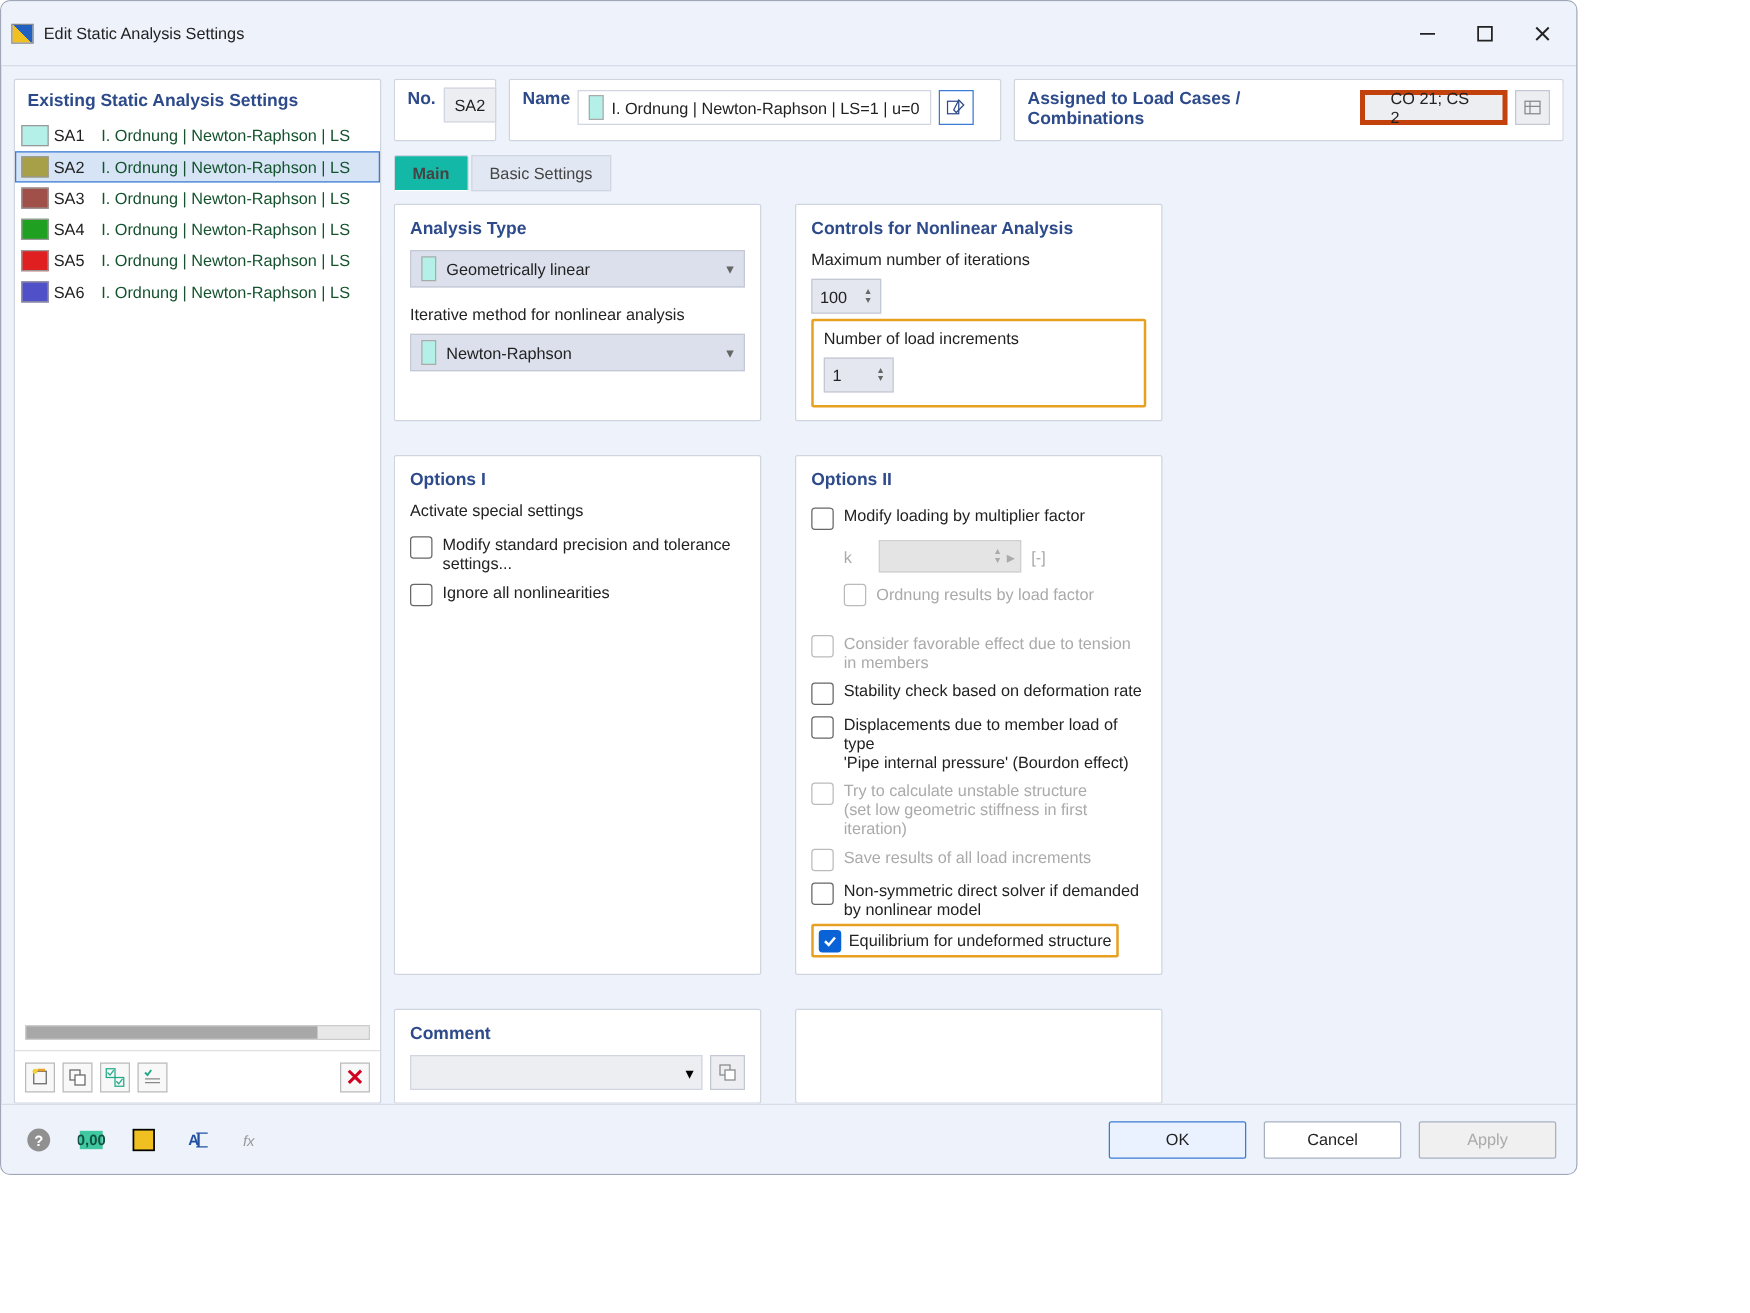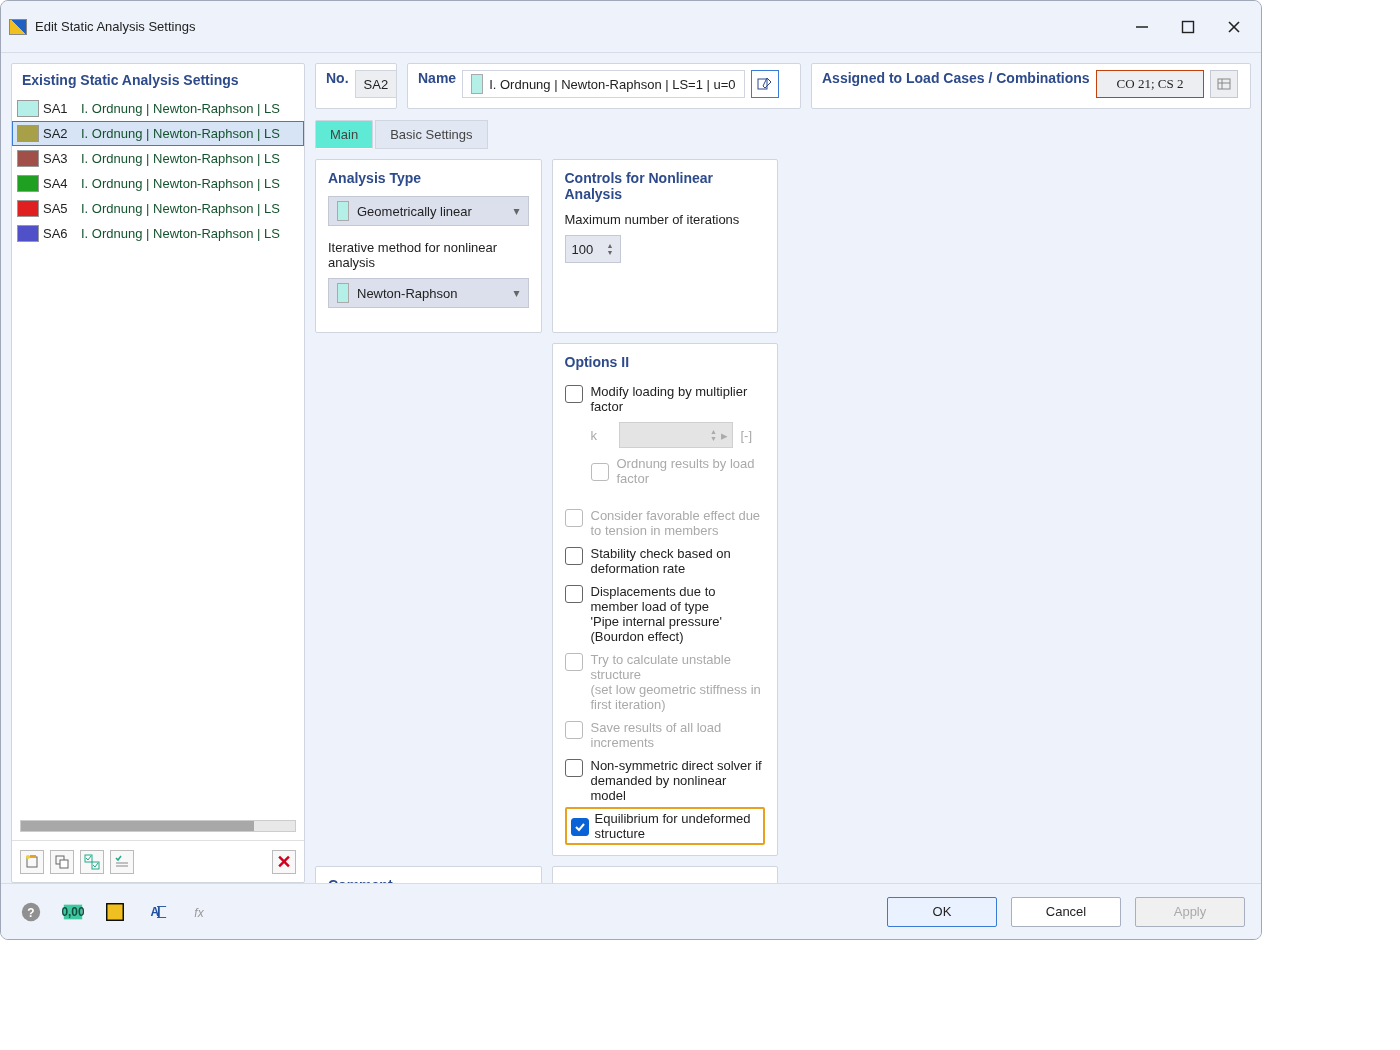--- a/index.html
+++ b/index.html
@@ -35,29 +35,29 @@
 .field-group { background: #fff; border: 1px solid #d0d5e0; border-radius: 2px; padding: 6px 10px 10px 10px; display: flex; flex-direction: row; gap: 6px; }
 .field-group.no { width: 82px; }
 .field-group.name { flex: 1; }
 .field-group.assigned { width: 440px; }
 .field-label { color: #2d4a8a; font-weight: 600; font-size: 14px; }
 .field-row { display: flex; align-items: center; gap: 6px; }
 .small-input { background: #edeef2; border: 1px solid #d0d5e0; height: 28px; padding: 0 8px; color: #222; display: flex; align-items: center; }
 .name-input { flex: 1; background: #fff; border: 1px solid #d0d5e0; height: 28px; padding: 0 8px; color: #222; display: flex; align-items: center; }
 .name-input .mini-swatch { width: 12px; height: 20px; background: #b5f0e8; border: 1px solid #aaa; margin-right: 6px; }
 .icon-btn { width: 28px; height: 28px; border: 1px solid #3a7bd5; background: #fff; display: flex; align-items: center; justify-content: center; color: #2d4a8a; }
-.assigned-input { flex: 1; background: #edeef2; border: 1px solid #c2410c; height: 28px; padding: 0 20px; color: #222; display: flex; align-items: center; font-family: Liberation Serif, serif; }
+.assigned-input { flex: 1; background: #edeef2; border: 4px solid #c2410c; height: 28px; padding: 0 20px; color: #222; display: flex; align-items: center; }
 .assigned-btn { width: 28px; height: 28px; border: 1px solid #c4c8d4; background: #edeef2; display: flex; align-items: center; justify-content: center; }
 
 .tabstrip { display: flex; align-items: flex-end; height: 30px; }
 .tab { padding: 6px 14px; border: 1px solid transparent; color: #444; cursor: default; }
-.tab.active { background: #5eead4; border: 1px solid #d0d5e0; border-bottom: 1px solid #fff; border-radius: 2px 2px 0 0; }
+.tab.active { background: #14b8a6; border: 1px solid #d0d5e0; border-bottom: 1px solid #fff; border-radius: 2px 2px 0 0; font-weight: bold; }
 .tab:not(.active) { background: #e2e8f3; border: 1px solid #d0d5e0; margin-left: 2px; }
 
-.content-grid { flex: 1; display: grid; grid-template-columns: 1fr 1fr 1fr 1fr; grid-template-rows: auto 1fr auto; gap: 10px; min-height: 0; }
+.content-grid { flex: 1; display: grid; grid-template-columns: 1fr 1fr 1fr; grid-template-rows: auto 1fr auto; gap: 27px; min-height: 0; }
 .panel { background: #fff; border: 1px solid #d0d5e0; border-radius: 2px; padding: 10px 12px; }
 .panel-title { color: #2d4a8a; font-weight: 600; font-size: 14px; margin-bottom: 10px; }
 .panel.atype { grid-column: 1; grid-row: 1; }
 .panel.controls { grid-column: 2; grid-row: 1; }
 .panel.opts1 { grid-column: 1; grid-row: 2; }
 .panel.opts2 { grid-column: 2; grid-row: 2; }
 .panel.comment { grid-column: 1; grid-row: 3; }
 .panel.stub { grid-column: 2; grid-row: 3; }
 
 .combo { display: flex; align-items: center; background: #dbe0ec; border: 1px solid #c4c8d4; height: 30px; padding: 0 8px; margin-bottom: 14px; }
@@ -253,22 +253,41 @@
           </div>
         </div>
 
         <div class="panel controls">
           <div class="panel-title">Controls for Nonlinear Analysis</div>
           <div class="field-caption">Maximum number of iterations</div>
           <div class="spinner">
               <span class="val">100</span>
               <span class="arrows">▲<br>▼</span>
             </div>
-        </div>
-
+          <div class="highlight-box">
+            <div class="field-caption">Number of load increments</div>
+            <div class="spinner">
+                <span class="val">1</span>
+                <span class="arrows">▲<br>▼</span>
+              </div>
+          </div>
+        </div>
+
+        <div class="panel opts1">
+          <div class="panel-title">Options I</div>
+          <div class="field-caption">Activate special settings</div>
+          <div class="opt-row">
+              <span class="chk"></span>
+              <span class="opt-label">Modify standard precision and tolerance settings...</span>
+            </div>
+          <div class="opt-row">
+              <span class="chk"></span>
+              <span class="opt-label">Ignore all nonlinearities</span>
+            </div>
+        </div>
 
         <div class="panel opts2">
           <div class="panel-title">Options II</div>
           <div class="opt-row">
               <span class="chk"></span>
               <span class="opt-label">Modify loading by multiplier factor</span>
             </div>
           <div class="sub-indent">
             <span class="k-label">k</span>
             <span class="k-input">

